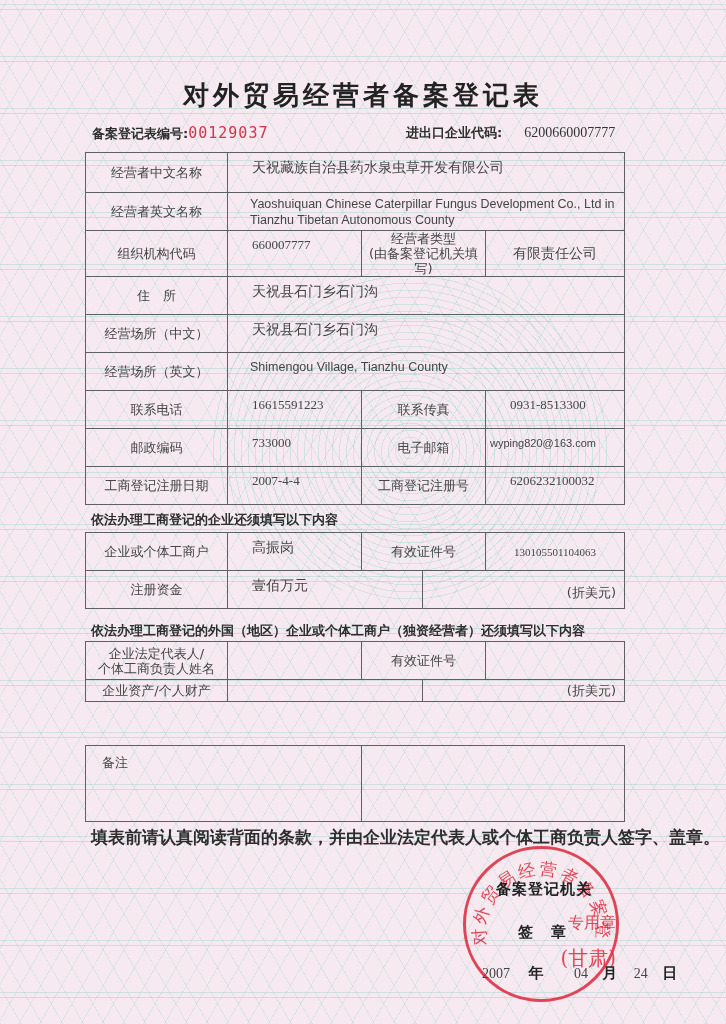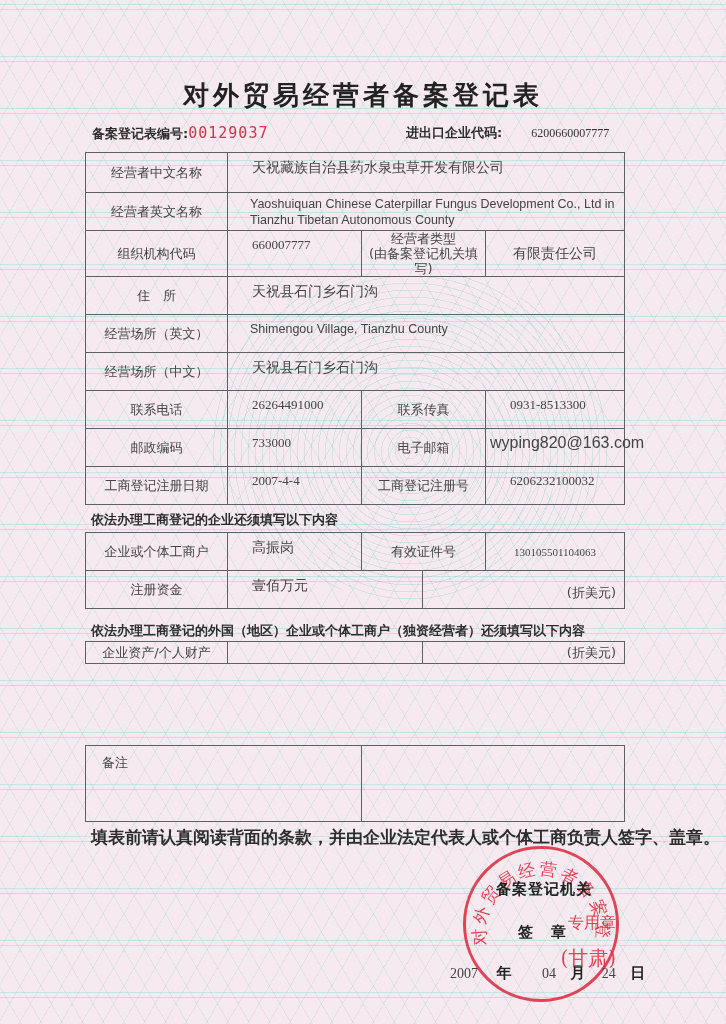--- a/index.html
+++ b/index.html
@@ -23,21 +23,21 @@
       repeating-radial-gradient(circle at 50% 55%, rgba(60,185,160,0.18) 0px, rgba(60,185,160,0.18) 1px, transparent 1px, transparent 7px);
     pointer-events:none;
   }
   .title {
     position:absolute; left:0; width:726px; top:78px; text-align:center;
     font-size:26px; font-weight:bold; color:#222; letter-spacing:4px;
   }
   .meta-left { position:absolute; left:92px; top:124px; font-size:13px; font-weight:bold; color:#2d2d2d; }
   .meta-left .num { color:#d2344a; font-weight:normal; font-family:"DejaVu Sans Mono", monospace; font-size:15px; letter-spacing:1px; }
   .meta-right { position:absolute; left:406px; top:124px; font-size:13px; font-weight:bold; color:#2d2d2d; }
-  .meta-right .val { font-weight:normal; font-family:"Liberation Serif", serif; font-size:12px; margin-left:29px; color:#333;text-align:center; }
+  .meta-right .val { font-weight:normal; font-family:"Liberation Serif", serif; font-size:14px; margin-left:22px; color:#333;text-align:center; }
 
   table.form { position:absolute; left:85px; border-collapse:collapse; table-layout:fixed; }
   table.form td { border:1.5px solid #5d6166; padding:0; font-size:13px; color:#444; vertical-align:middle; }
   td.lbl { text-align:center; }
   td.val { padding-left:24px !important; font-family:"Liberation Serif", serif; font-size:14px; color:#333; }
   td.val.cn { font-family:"DejaVu Serif", serif; font-size:14px; }
   td.val.en { font-family:"Liberation Sans", sans-serif; font-size:12.5px; line-height:16px; padding-left:22px !important; }
   .top-align { vertical-align:top !important; padding-top:6px !important; }
   .small-lbl { font-size:12.5px; line-height:15px; }
 
@@ -47,21 +47,21 @@
   .stamp {
     position:absolute; left:463px; top:846px; width:150px; height:150px; border-radius:50%;
     border:3px solid rgba(220,40,60,0.85);
   }
   .stamp-arc { position:absolute; left:0; top:0; }
   .stamp-center { position:absolute; left:0; width:150px; text-align:right; color:rgba(220,40,60,0.85); font-size:16px; font-family:"DejaVu Serif", serif; }
   .authority { position:absolute; left:496px; top:880px; font-size:15px; font-weight:bold; color:#222; letter-spacing:1px; }
   .seal-label { position:absolute; left:518px; top:923px; font-size:15px; font-weight:bold; color:#222; }
   .seal-label span { margin-left:18px; }
   .date-row { position:absolute; top:964px; left:450px; font-size:14px; color:#333; }
-  .date-row .num { font-family:"Liberation Serif", serif; font-size:14px; color:#444; }
+  .date-row .num { font-family:"Liberation Serif", serif; font-size:14px; color:#444;margin-left:32px; }
   .date-row .unit { font-weight:bold; font-size:15px; color:#222; }
 </style>
 </head>
 <body>
 
 <div class="bg"></div>
 <div class="bg-swirl"></div>
 
 <div class="title">对外贸易经营者备案登记表</div>
 
@@ -98,38 +98,38 @@
       <div>经营者类型</div>
       <div>(由备案登记机关填写)</div>
     </td>
     <td class="lbl" style="font-size:14px">有限责任公司</td>
   </tr>
   <tr style="height:38px">
     <td class="lbl">住　所</td>
     <td class="val cn top-align" colspan="3">天祝县石门乡石门沟</td>
   </tr>
   <tr style="height:38px">
+    <td class="lbl">经营场所（中文）</td>
+    <td class="val cn top-align" colspan="3">天祝县石门乡石门沟</td>
+  </tr>
+  <tr style="height:38px">
     <td class="lbl">经营场所（英文）</td>
     <td class="val en top-align" colspan="3">Shimengou Village, Tianzhu County</td>
   </tr>
   <tr style="height:38px">
-    <td class="lbl">经营场所（中文）</td>
-    <td class="val cn top-align" colspan="3">天祝县石门乡石门沟</td>
-  </tr>
-  <tr style="height:38px">
     <td class="lbl">联系电话</td>
-    <td class="val top-align">26264491000</td>
+    <td class="val top-align">16615591223</td>
     <td class="lbl">联系传真</td>
     <td class="val top-align">0931-8513300</td>
   </tr>
   <tr style="height:38px">
     <td class="lbl">邮政编码</td>
     <td class="val top-align">733000</td>
     <td class="lbl">电子邮箱</td>
-    <td class="val en top-align" style="padding-left:4px !important; font-size:16px;">wyping820@163.com</td>
+    <td class="val en top-align" style="padding-left:4px !important; font-size:11px;">wyping820@163.com</td>
   </tr>
   <tr style="height:38px">
     <td class="lbl">工商登记注册日期</td>
     <td class="val top-align">2007-4-4</td>
     <td class="lbl">工商登记注册号</td>
     <td class="val top-align">6206232100032</td>
   </tr>
 </tbody>
   </table>
 
@@ -162,20 +162,29 @@
 
 <table class="form" style="top:641px; width:539px;">
   <colgroup>
       <col style="width:142px">
       <col style="width:134px">
       <col style="width:61px">
       <col style="width:63px">
       <col style="width:139px">
     </colgroup>
   <tbody>
+      <tr style="height:38px">
+    <td class="lbl small-lbl">
+      <div>企业法定代表人/</div>
+      <div>个体工商负责人姓名</div>
+    </td>
+    <td class="val"></td>
+    <td class="lbl" colspan="2">有效证件号</td>
+    <td class="val"></td>
+  </tr>
   <tr style="height:22px">
     <td class="lbl">企业资产/个人财产</td>
     <td class="val" colspan="2"></td>
     <td colspan="2" style="text-align:right; padding-right:8px;">(折美元)</td>
   </tr>
 </tbody>
   </table>
 
 <table class="form" style="top:745px; width:539px;">
   <colgroup>

